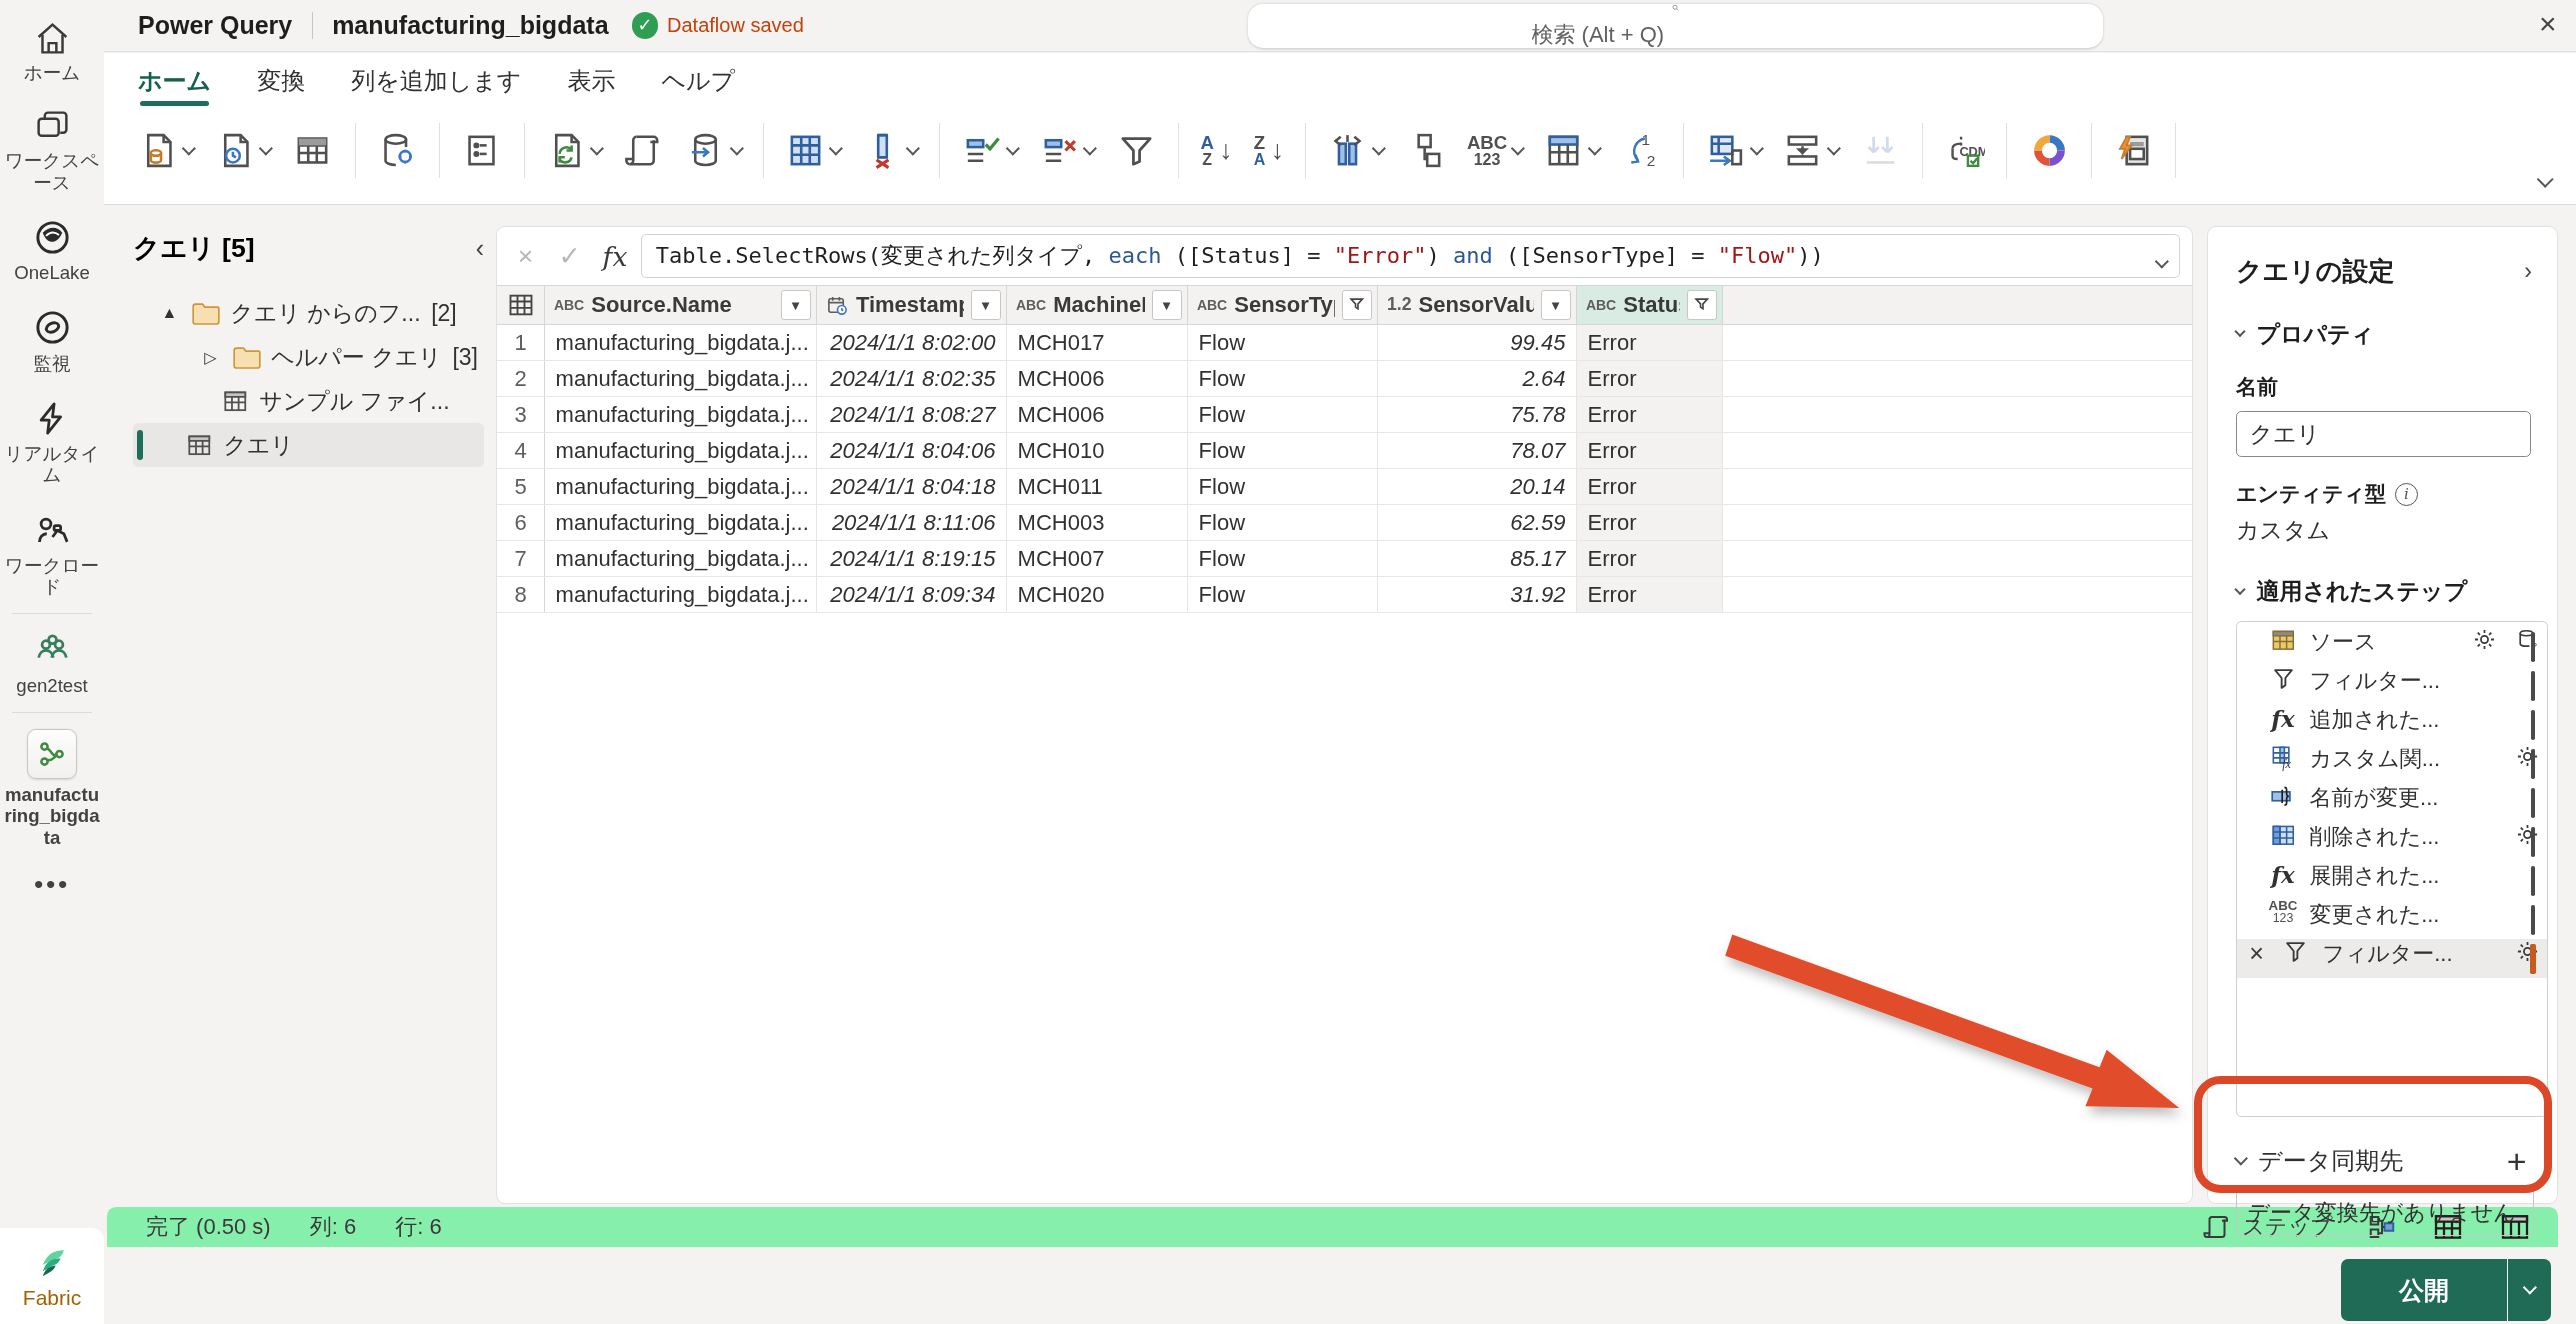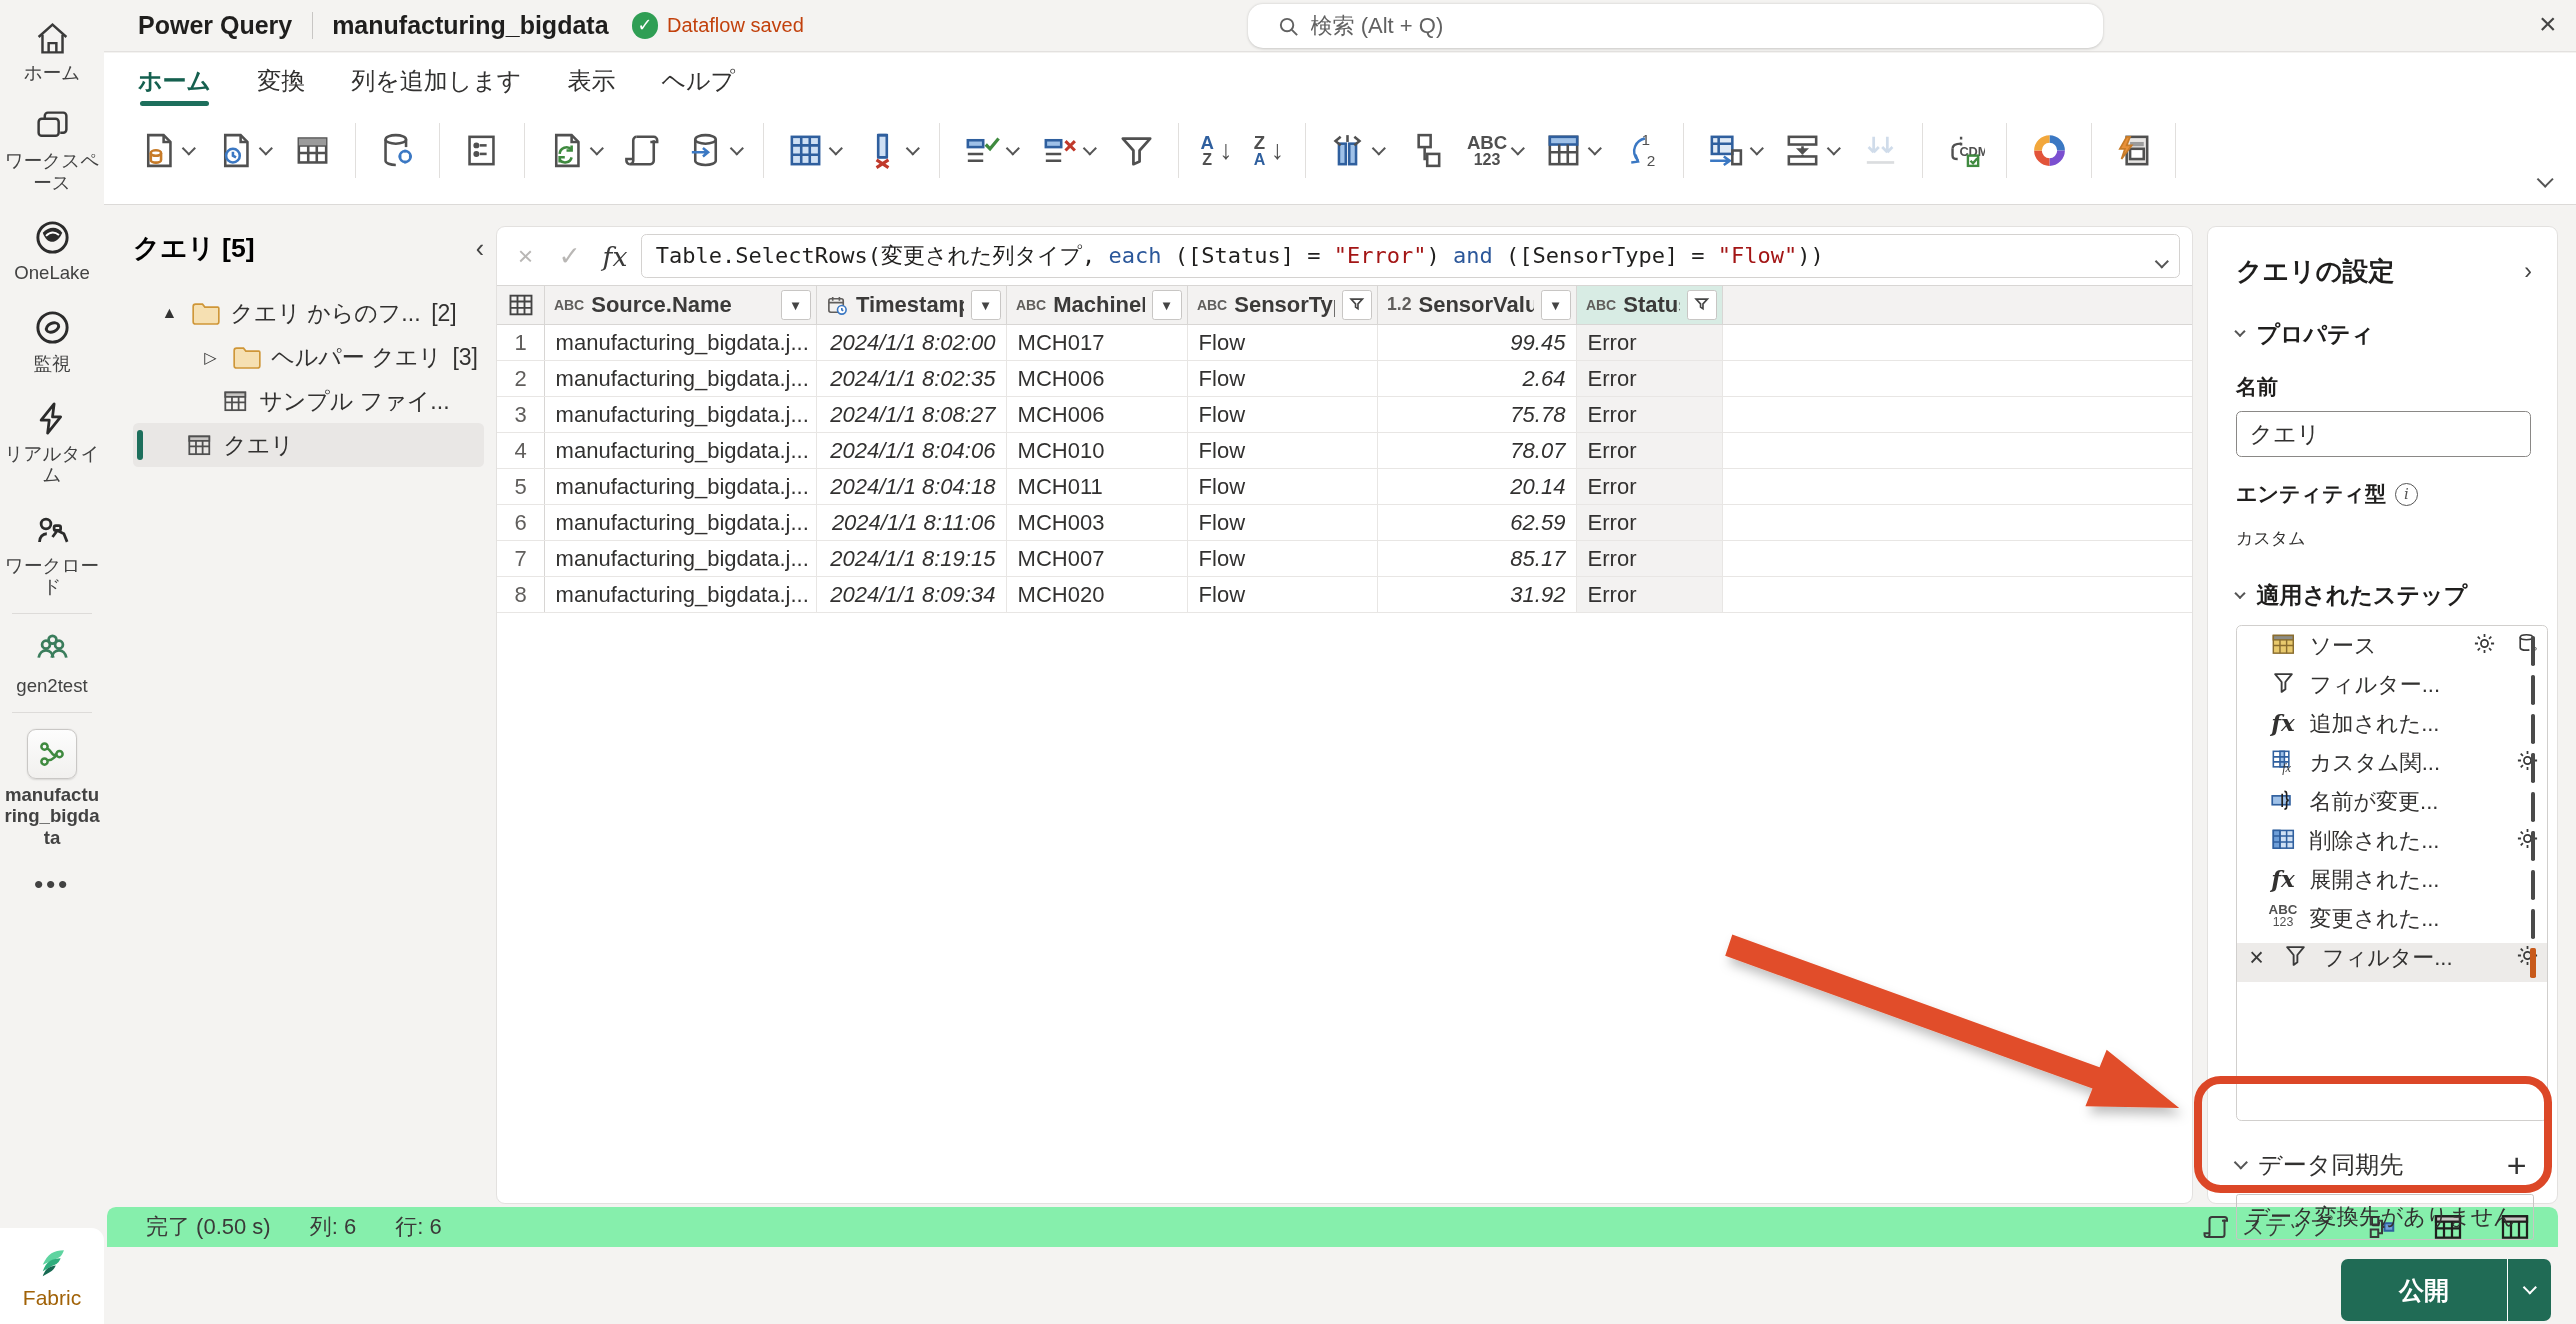--- a/index.html
+++ b/index.html
@@ -28,21 +28,21 @@
             border-bottom:0.9px solid #e3e1df; display:flex; align-items:center; z-index:4; }
   .tb-app { font-size:25px; font-weight:700; margin-left:34px; color:#1f1e1d; }
   .tb-sep { width:0.9px; height:26.6px; background:#c8c6c4; margin:0 19.5px; }
   .tb-item { font-size:25px; font-weight:700; color:#1f1e1d; }
   .saved { display:flex; align-items:center; gap:8.9px; margin-left:23px; }
   .saved-circle { width:26.6px; height:26.6px; border-radius:50%; background:#2f9e54; color:#fff; display:flex;
                   align-items:center; justify-content:center; font-size:17.7px; font-weight:700; }
   .saved-text { font-size:20px; color:#c2410c; }
   .searchbox { position:absolute; left:1144px; top:4.4px; width:855px; height:44px; background:#fff;
                border-radius:15px; box-shadow:0 0.9px 2.7px rgba(0,0,0,.18); display:flex; align-items:center;
-               padding:0 29px; gap:10.6px; }
+               padding:0 29px; gap:10.6px;flex-direction:column; }
   .searchbox input { border:none; outline:none; font-size:22px; flex:1; color:#333; background:transparent;
                      font-family:inherit; }
   .searchbox input::placeholder { color:#616161; }
   .top-close { position:absolute; right:19.5px; top:8.9px; font-size:30px; color:#444; cursor:pointer; line-height:1; }
 
   
   .ribbon { position:absolute; left:104px; top:53px; right:0; height:152px; background:#fff;
             border-bottom:0.9px solid #dcdad8; z-index:3; }
   .tabs { display:flex; gap:46px; padding:12.4px 0 0 34px; align-items:flex-end; height:53px; }
   .tab { font-size:24px; color:#323130; cursor:pointer; padding-bottom:8.9px; position:relative; }
@@ -116,21 +116,21 @@
             border:0.9px solid #e3e1df; border-radius:8.9px; z-index:2; padding:26.6px 25px 0 28px; }
   .rp-head { display:flex; justify-content:space-between; align-items:center; }
   .rp-title { font-size:26px; font-weight:700; color:#1f1e1d; }
   .rp-exp { font-size:23px; color:#444; cursor:pointer; }
   .sec-head { display:flex; align-items:center; gap:12.4px; margin-top:30px; cursor:pointer; }
   .sec-head .chev { width:8px; height:8px; border-width:2.2px; }
   .sec-title { font-size:23px; font-weight:700; color:#1f1e1d; }
   .fld-label { font-size:21px; font-weight:700; margin-top:23px; color:#1f1e1d; display:flex; gap:8.9px; align-items:center; }
   .name-input { margin-top:10.6px; width:295px; height:46px; border:0.9px solid #8a8886; border-radius:5.3px;
                 font-size:23px; padding:0 12.4px; color:#323130; font-family:inherit; background:#fff; }
-  .entity-val { font-size:17px; color:#323130; margin-top:19px; }
+  .entity-val { font-size:23px; color:#323130; margin-top:7px; }
   .info-i { width:23px; height:23px; border:1.8px solid #555; border-radius:50%; font-size:15px; font-weight:400;
             display:inline-flex; align-items:center; justify-content:center; color:#555; font-style:italic;
             font-family:"DejaVu Serif",serif; }
   .steps-box { margin-top:14px; width:312px; height:496px; border:0.9px solid #d1cfcd; border-radius:5.3px;
                padding-top:5.3px; position:relative; overflow:hidden; }
   .step { display:flex; align-items:flex-start; height:39px; padding-left:30px; gap:10.6px; font-size:22px;
           color:#323130; cursor:pointer; position:relative; }
   .step .s-ico { width:32px; flex:0 0 32px; display:flex; justify-content:center; }
   .step .s-lbl { flex:1; overflow:hidden; white-space:nowrap; }
   .step .s-gear { flex:0 0 auto; margin-right:7px; cursor:pointer; }

